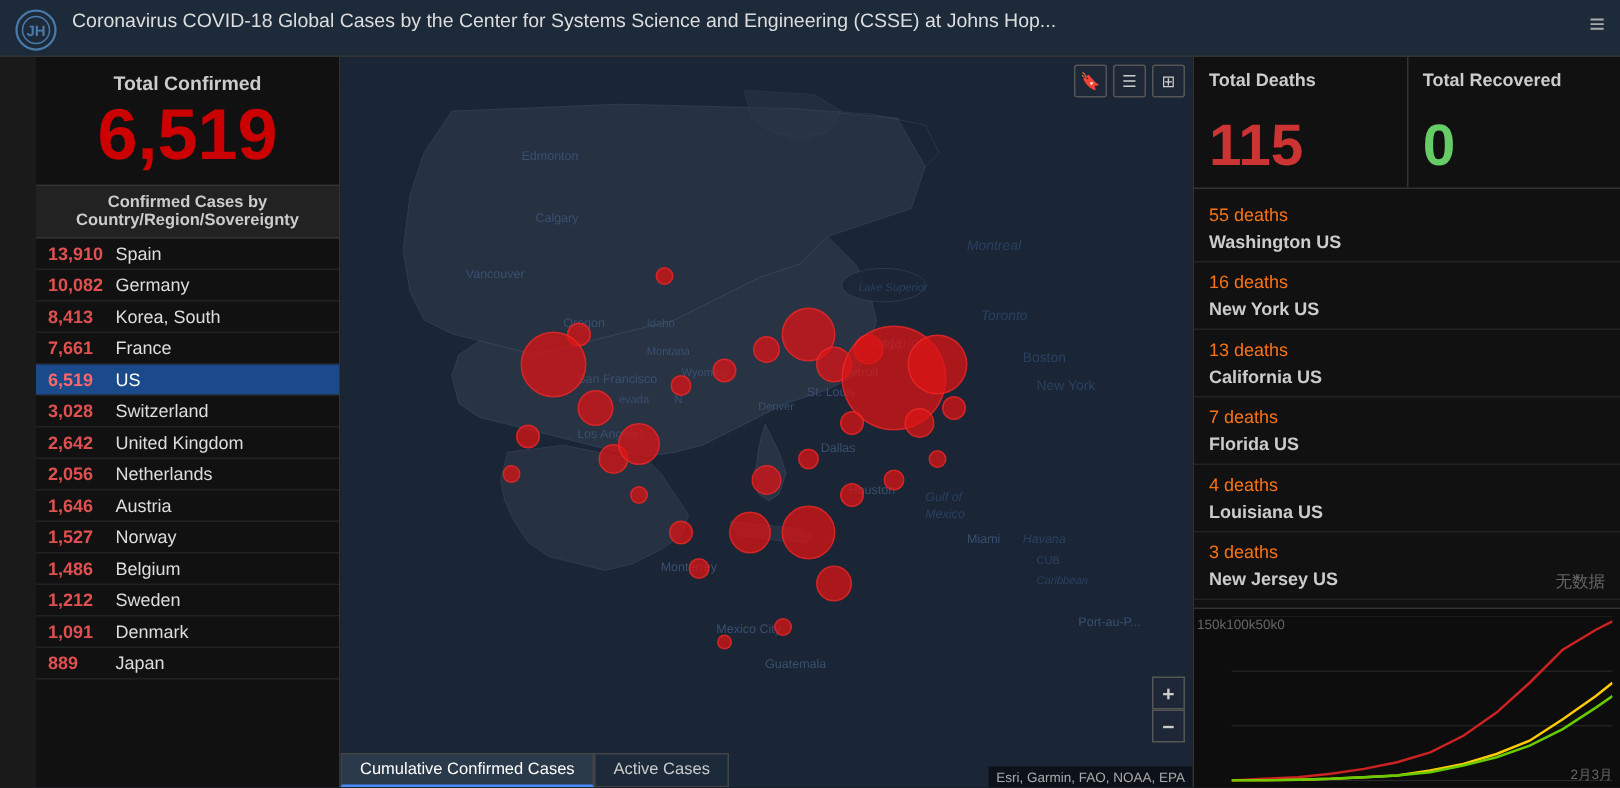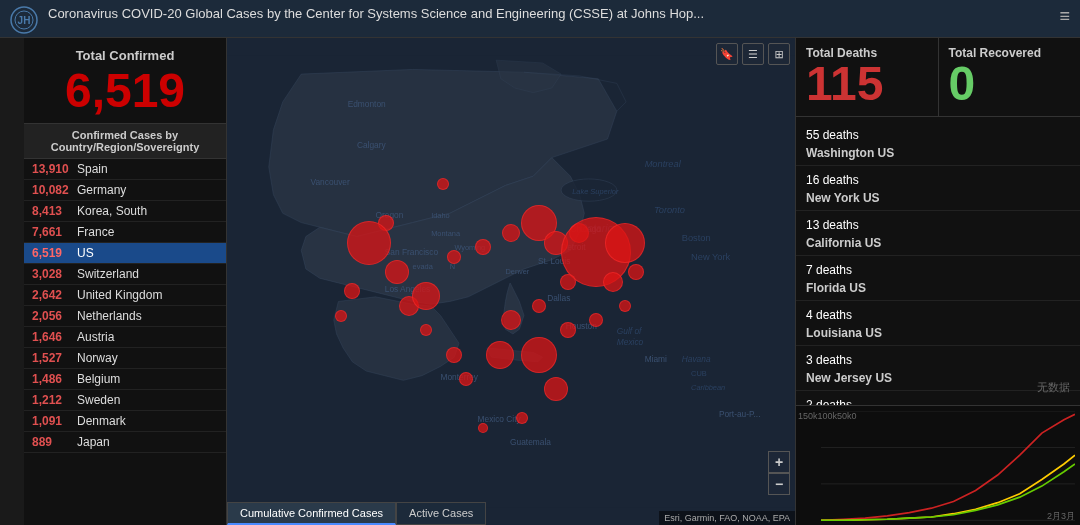--- a/index.html
+++ b/index.html
@@ -220,40 +220,40 @@
     }
     .stat-box:last-child {
       border-right: none;
     }
     .stat-label {
       color: #ccc;
       font-size: 12px;
       font-weight: bold;
     }
     .stat-value {
-      font-size: 48px;
+      font-size: 39px;
       font-weight: bold;
       line-height: 1;
-      margin-top: 0;
+      margin-top: 18px;
     }
     .stat-value.deaths { color: #cc3333; }
     .stat-value.recovered { color: #66cc66; }
 
     .deaths-list {
       flex: 1;
       overflow-y: auto;
       padding: 4px 0;
     }
     .death-item {
       padding: 4px 10px;
       border-bottom: 1px solid #222;
       cursor: pointer;
     }
     .death-count-label {
-      color: #ffffff;
+      color: #f97316;
       font-size: 12px;
     }
     .death-location {
       color: #ccc;
       font-size: 12px;
       font-weight: bold;
     }
     .no-data-label {
       color: #666;
       font-size: 11px;
@@ -316,21 +316,21 @@
   </style>
 </head>
 <body>
 
 <div class="header">
   <svg class="header-logo" viewBox="0 0 28 28">
     <circle cx="14" cy="14" r="13" fill="none" stroke="#4a7aaa" stroke-width="1.5"></circle>
     <circle cx="14" cy="14" r="9" fill="none" stroke="#4a7aaa" stroke-width="1"></circle>
     <text x="14" y="18" text-anchor="middle" fill="#4a7aaa" font-size="10" font-weight="bold">JH</text>
   </svg>
-  <span class="header-title">Coronavirus COVID-20 Global Cases by the Center for Systems Science and Engineering (CSSE) at Johns Hop...</span>
+  <span class="header-title">Coronavirus COVID-18 Global Cases by the Center for Systems Science and Engineering (CSSE) at Johns Hop...</span>
   <span class="header-menu">≡</span>
 </div>
 
 <div class="main">
 
   <div class="sidebar">
     <div class="total-confirmed">
       <div class="total-confirmed-label">Total Confirmed</div>
       <div class="total-confirmed-value">6,519</div>
     </div>

